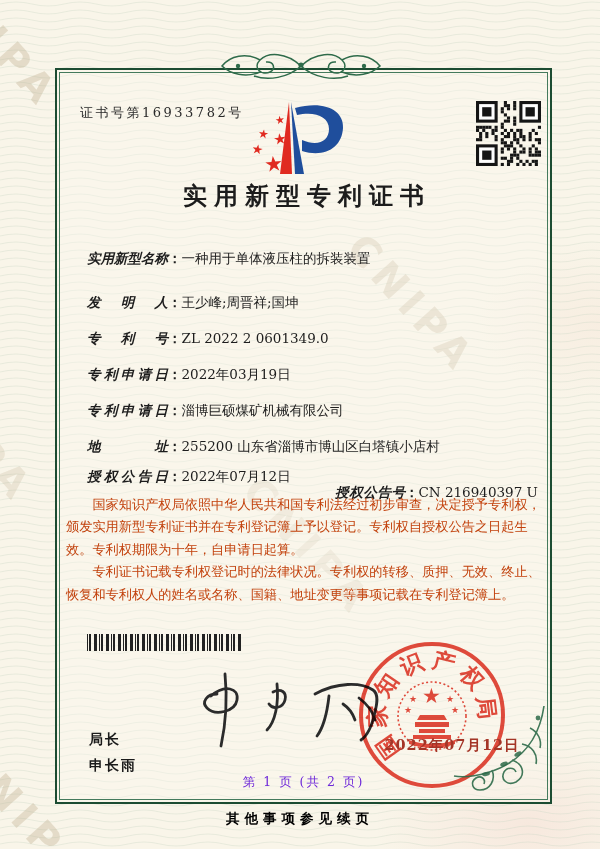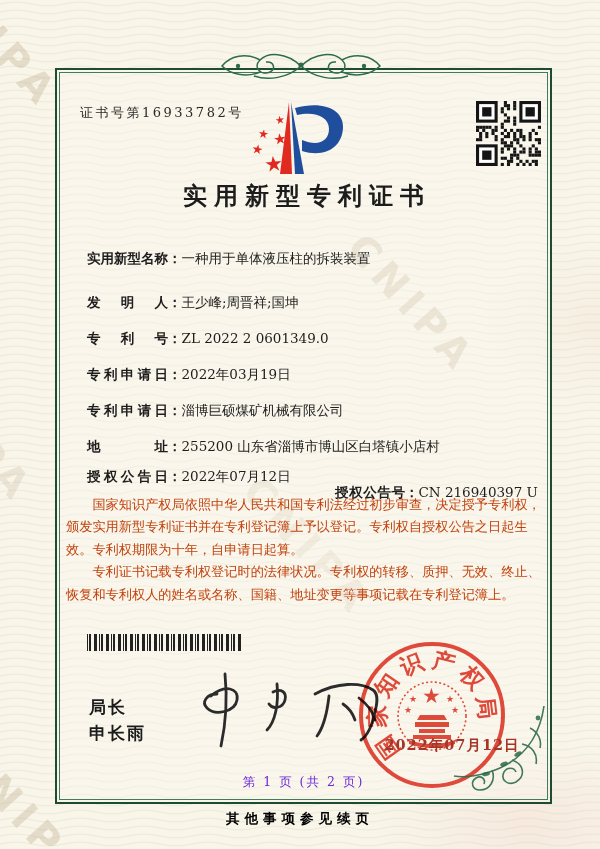--- a/index.html
+++ b/index.html
@@ -31,32 +31,32 @@
     content:"";position:absolute;inset:2px;border:1px solid #447a5c;pointer-events:none;
   }
   .cert-no{left:23px;top:34px;font-size:13px;letter-spacing:2.5px;color:#2a2a2a;}
   .title{
     left:0;top:110px;width:100%;text-align:center;font-size:24px;font-weight:700;
     letter-spacing:7px;text-indent:7px;color:#1c1c1c;
   }
   .row{left:30px;font-size:13.5px;color:#1d1d1d;white-space:nowrap;}
   .lbl{
     display:inline-block;width:81px;text-align:justify;text-align-last:justify;
-    font-weight:600;vertical-align:bottom;
+    font-weight:600;vertical-align:bottom;font-style:italic;
   }
   .colon{font-weight:600;}
   .val{margin-left:0;font-weight:500;}
   .pair2{position:absolute;left:248px;top:16px;}
   .body-text{
     left:9px;top:424px;width:476px;font-size:13.2px;line-height:22.4px;color:#c2410c;
   }
   .body-text p{margin:0;text-indent:2em;}
   .barcode{left:30px;top:564px;width:156px;height:17px;}
   .signer{left:32px;font-family:Liberation Mono, monospace;
-    font-weight:700;font-size:17px;color:#1b1b1b;letter-spacing:2px;}
+    font-weight:700;font-size:14px;color:#1b1b1b;letter-spacing:2px;margin-top:35px;}
   .seal-date{
     left:305px;top:666px;width:180px;text-align:center;font-size:14.5px;font-weight:700;
     color:#a43527;letter-spacing:1px;
   }
   .page-footer{left:0;top:704px;width:100%;text-align:center;font-size:12.5px;
     letter-spacing:2px;color:#6d28d9;}
   .cont-note{
     left:0;top:810px;width:100%;text-align:center;font-size:13.5px;font-weight:600;
     letter-spacing:5px;color:#000000;
   }

